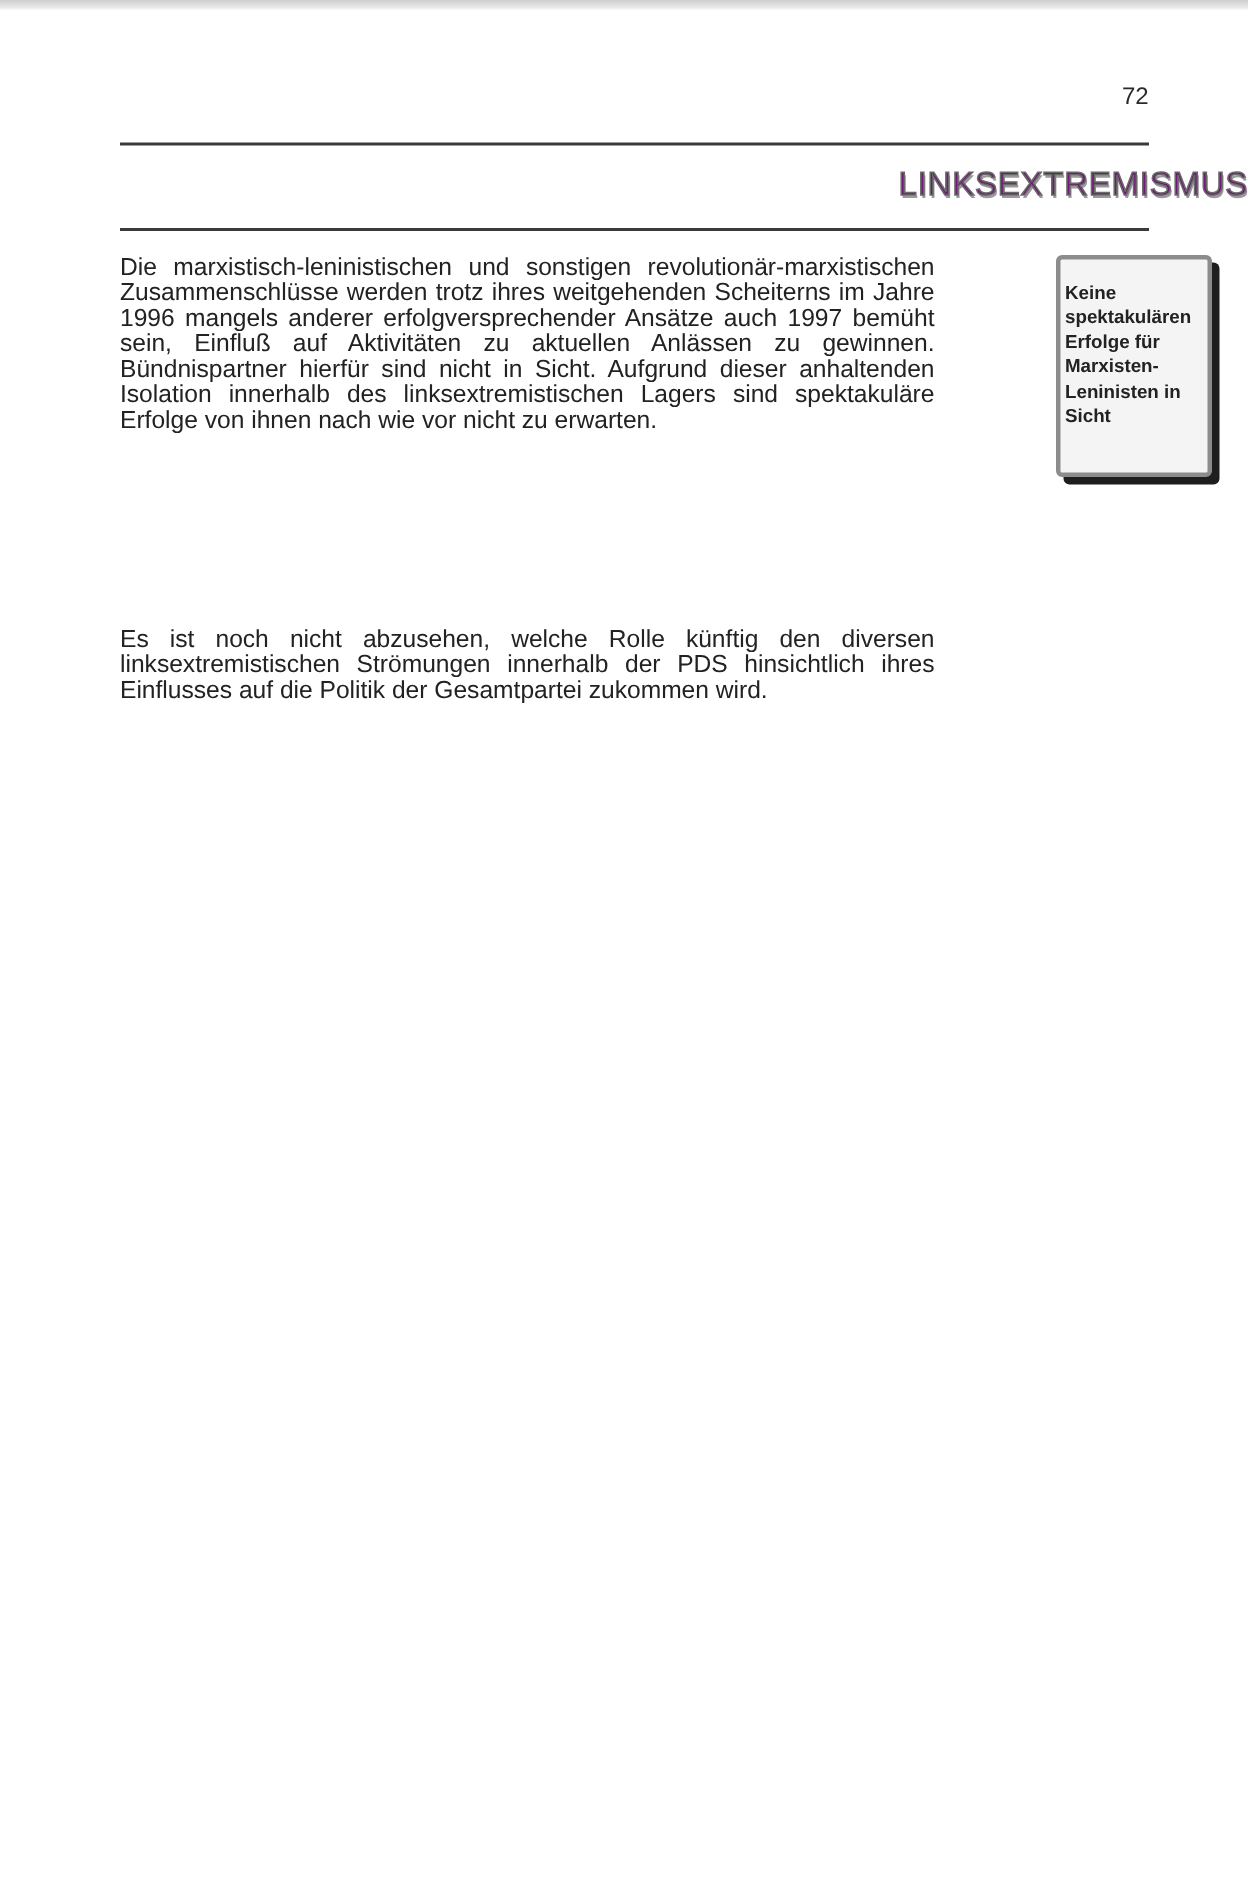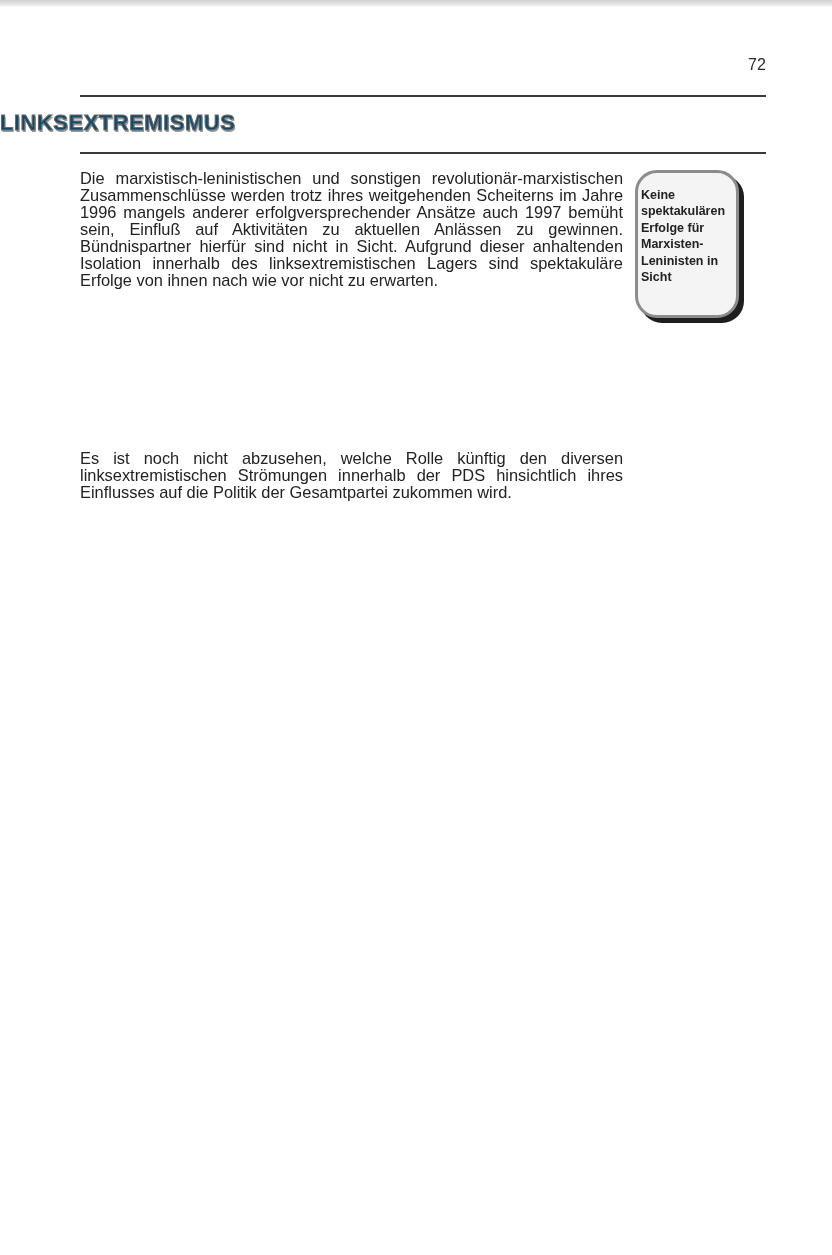--- a/index.html
+++ b/index.html
@@ -15,36 +15,36 @@
   }
   .page-number {
     position: absolute; left: 748px; top: 56px; font-size: 16px; color: #2a2a2a;
   }
   .rule {
     position: absolute; left: 80px; width: 686px; height: 2px; background: #3a3a3a;
   }
   .rule.top { top: 95px; }
   .rule.bottom { top: 152px; }
   .section-title {
-    position: absolute; left: 0; width: 832px; top: 110px; text-align: left;
-    font-size: 22px; font-weight: bold; letter-spacing: 0.5px;
-    color: #0c4a6e;
+    position: absolute; left: 0; width: 832px; top: 110px; text-align: right;
+    font-size: 22px; font-weight: normal; letter-spacing: 0.5px;
+    color: #701a75;
     -webkit-text-stroke: 1px #6a6a6a;
     text-shadow: 1px 2px 0 #9a9a9a;
   }
   .body-text {
     position: absolute; left: 80px; width: 543px;
     font-size: 16.4px; line-height: 17px; text-align: justify; color: #222;
   }
   .body-text p { margin: 0; }
   .para-1 { top: 170px; }
-  .para-2 { top: 418px; margin-top: 32px; }
+  .para-2 { top: 418px; }
   .margin-note {
-    position: absolute; left: 635px; top: 170px; width: 104px; height: 148px;
-    border-radius: 22px;
+    position: absolute; left: 704px; top: 170px; width: 104px; height: 148px;
+    border-radius: 4px;
     background: #f4f4f4;
     border: 3px solid #8c8c8c;
     box-shadow: 5px 5px 0 #1e1e1e;
     box-sizing: border-box;
     padding: 14px 4px 4px 3px;
   }
   .margin-note-text {
     font-size: 12.5px; line-height: 16.4px; font-weight: bold; color: #222;
   }
 </style>

